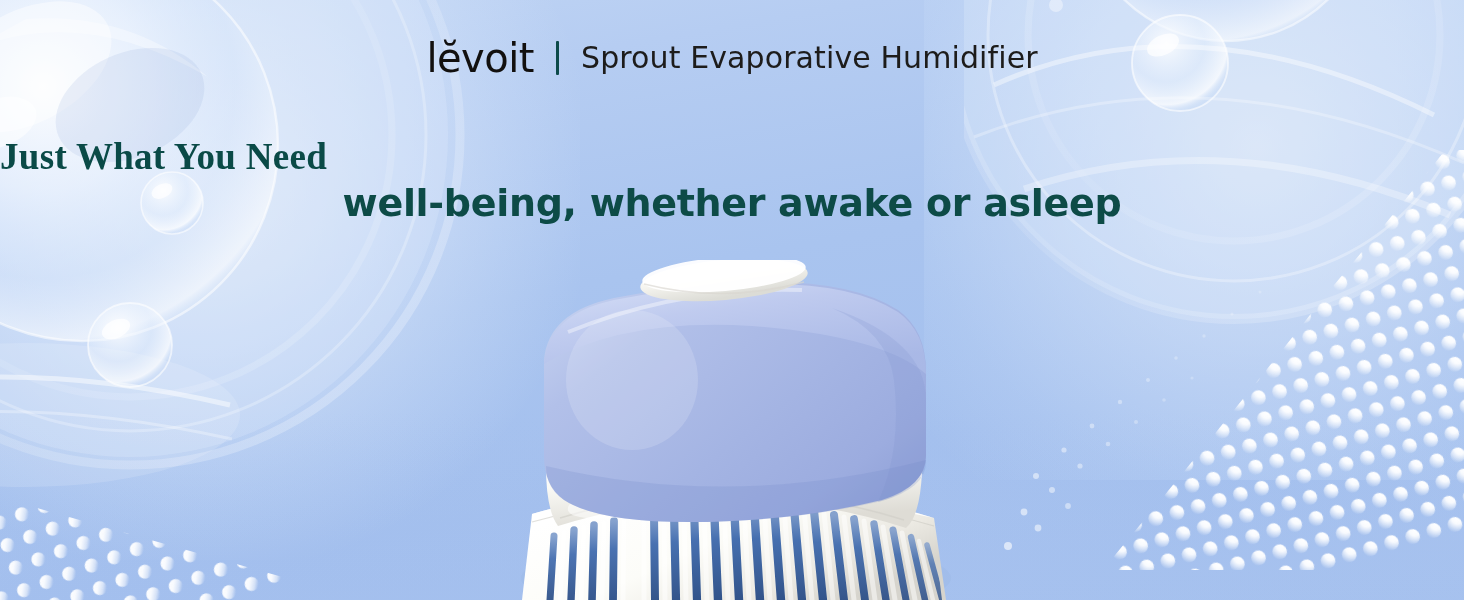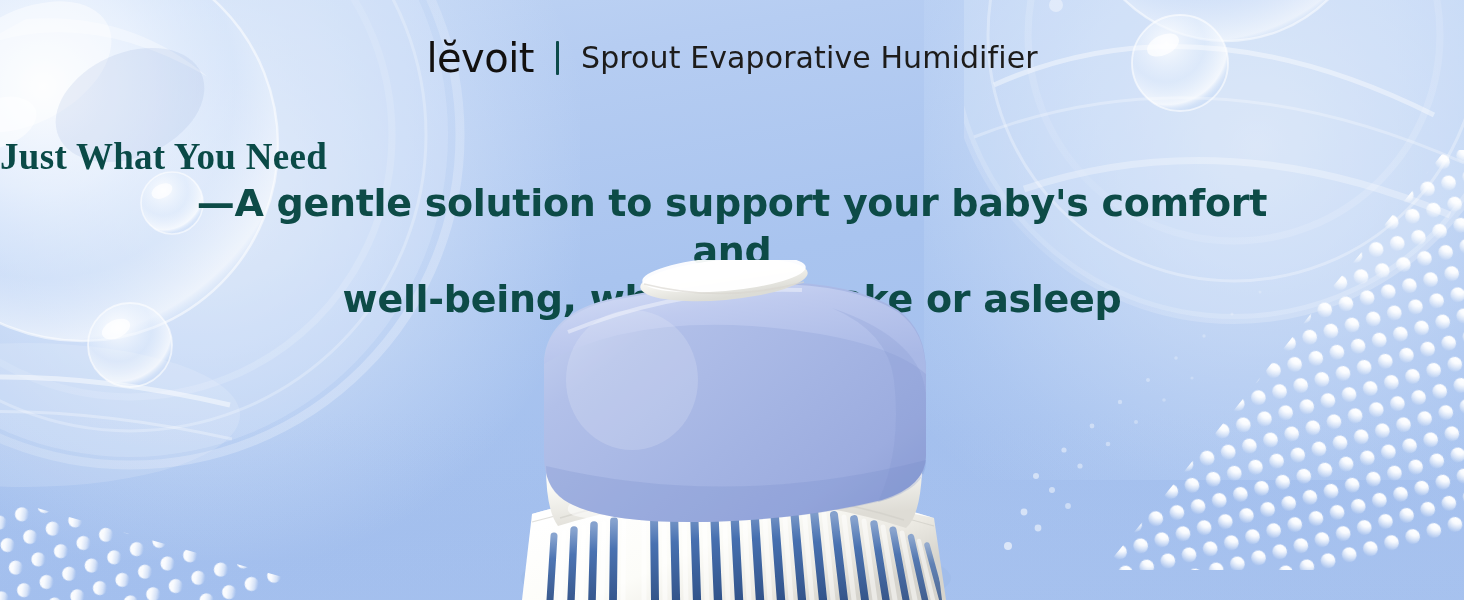--- a/index.html
+++ b/index.html
@@ -301,21 +301,20 @@
 
   <div class="header">
     <span class="brand-logo">lĕvoit</span>
     <span class="brand-divider"></span>
     <span class="product-name">Sprout Evaporative Humidifier</span>
   </div>
 
   <h1 class="headline">Just What You Need</h1>
 
   <div class="subheadline">
-    <span class="sub-line">—A gentle solution to support your baby's comfort and</span>
     <span class="sub-line">well-being, whether awake or asleep</span>
   </div>
 
   <svg class="product" viewBox="0 0 460 340">
     <defs>
       <linearGradient id="capGrad" x1="0" y1="0" x2="0.25" y2="1">
         <stop offset="0%" stop-color="#ffffff"></stop>
         <stop offset="45%" stop-color="#f7f6f1"></stop>
         <stop offset="100%" stop-color="#dcdcd6"></stop>
       </linearGradient>

